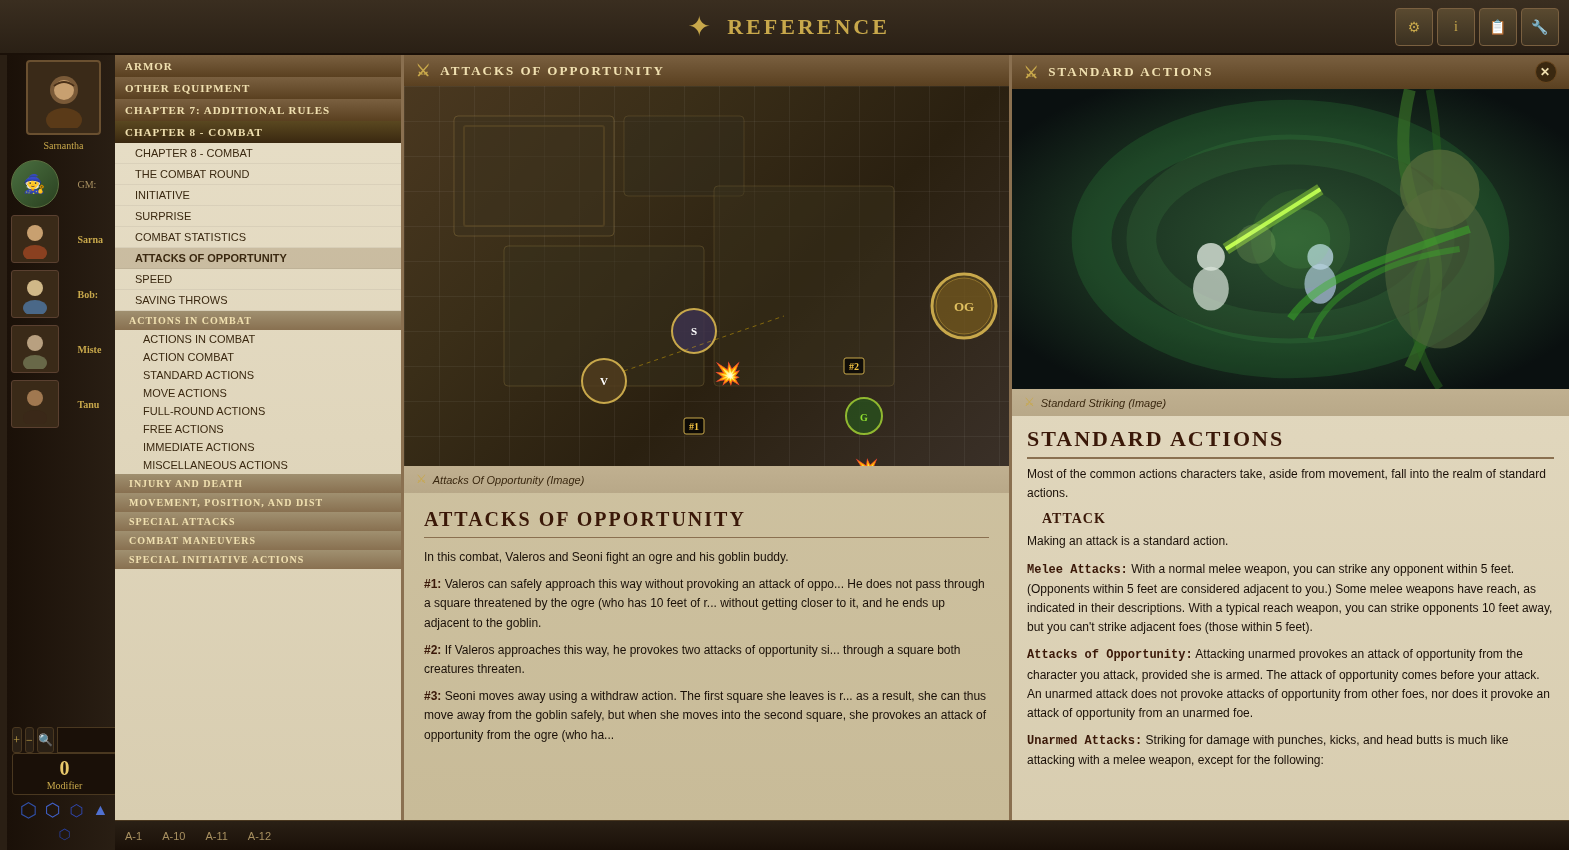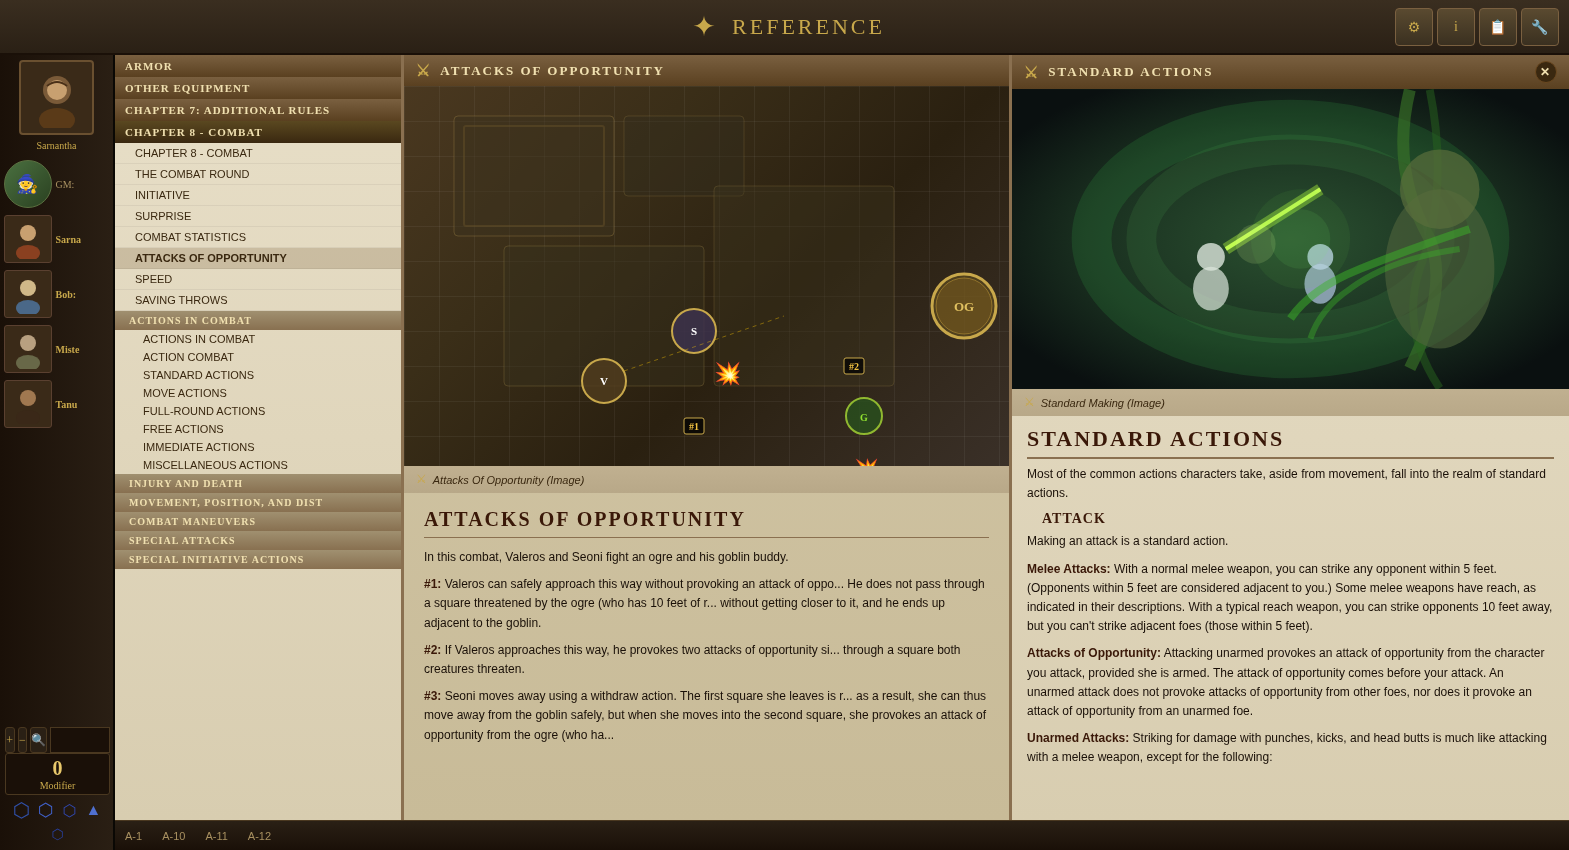--- a/index.html
+++ b/index.html
@@ -36,21 +36,21 @@
       height: 40px;
       color: #c8a84b;
       font-size: 28px;
       display: flex;
       align-items: center;
       justify-content: center;
     }
     .toolbar-title {
       color: #c8a84b;
       font-size: 22px;
-      font-weight: normal;
+      font-weight: bold;
       letter-spacing: 3px;
       text-transform: uppercase;
       font-family: 'Georgia', serif;
     }
     .toolbar-buttons {
       position: absolute;
       right: 10px;
       top: 8px;
       display: flex;
       gap: 4px;
@@ -65,21 +65,21 @@
       font-size: 14px;
       display: flex;
       align-items: center;
       justify-content: center;
       cursor: pointer;
     }
 
     
     #player-sidebar {
       position: absolute;
-      left: 0;
+      left: 7px;
       top: 55px;
       width: 115px;
       height: 795px;
       background: linear-gradient(to right, #1a1008, #2a1f14);
       border-right: 2px solid #0a0804;
       display: flex;
       flex-direction: column;
       align-items: center;
       padding-top: 5px;
       gap: 3px;
@@ -119,20 +119,21 @@
       border-radius: 3px;
       display: flex;
       align-items: center;
       justify-content: center;
       color: #c8a84b;
       font-size: 9px;
       flex-shrink: 0;
     }
     .player-info {
       flex: 1;
+      margin-left: 15px;
     }
     .player-info-name {
       color: #c8a84b;
       font-size: 10px;
       font-weight: bold;
     }
     .gm-label {
       color: #a89060;
       font-size: 10px;
     }
@@ -434,20 +435,21 @@
     }
     .sa-content p {
       font-size: 12px;
       color: #1a1008;
       line-height: 1.6;
       margin-bottom: 8px;
       font-family: Arial, sans-serif;
     }
     .sa-content strong {
       color: #3a1808;
+      font-family: Liberation Mono, monospace;
     }
 
     
     .battle-map {
       width: 100%;
       height: 380px;
       position: relative;
       background: #3a3028;
       overflow: hidden;
     }
@@ -607,22 +609,22 @@
     <div class="toc-sub-item">ACTIONS IN COMBAT</div>
     <div class="toc-sub-item">ACTION COMBAT</div>
     <div class="toc-sub-item">STANDARD ACTIONS</div>
     <div class="toc-sub-item">MOVE ACTIONS</div>
     <div class="toc-sub-item">FULL-ROUND ACTIONS</div>
     <div class="toc-sub-item">FREE ACTIONS</div>
     <div class="toc-sub-item">IMMEDIATE ACTIONS</div>
     <div class="toc-sub-item">MISCELLANEOUS ACTIONS</div>
     <div class="toc-subsection">INJURY AND DEATH</div>
     <div class="toc-subsection">MOVEMENT, POSITION, AND DIST</div>
+    <div class="toc-subsection">SPECIAL ATTACKS</div>
     <div class="toc-subsection">COMBAT MANEUVERS</div>
-    <div class="toc-subsection">SPECIAL ATTACKS</div>
     <div class="toc-subsection">SPECIAL INITIATIVE ACTIONS</div>
   </div>
 
   <div id="reading-panel">
     <div class="panel-header">
       <span class="panel-icon">⚔</span>
       <span>ATTACKS OF OPPORTUNITY</span>
     </div>
 
     <div class="battle-map">
@@ -727,21 +729,21 @@
           <path d="M460 140 Q400 160 350 180 Q300 200 280 230" stroke="rgba(60,180,40,0.5)" stroke-width="8" fill="none"></path>
           <path d="M450 160 Q380 170 340 200 Q310 220 300 250" stroke="rgba(60,180,40,0.4)" stroke-width="6" fill="none"></path>
 
           <circle cx="245" cy="155" r="20" fill="rgba(220,255,150,0.15)"></circle>
         </svg>
       </div>
     </div>
 
     <div class="image-caption-row">
       <span class="panel-icon" style="font-size:12px;">⚔</span>
-      <span class="image-caption">Standard Making (Image)</span>
+      <span class="image-caption">Standard Striking (Image)</span>
     </div>
 
     <div class="sa-section-title">STANDARD ACTIONS</div>
     <div class="sa-content">
       <p>Most of the common actions characters take, aside from movement, fall into the realm of standard actions.</p>
       <div class="sa-sub-title">ATTACK</div>
       <p>Making an attack is a standard action.</p>
       <p><strong>Melee Attacks:</strong> With a normal melee weapon, you can strike any opponent within 5 feet. (Opponents within 5 feet are considered adjacent to you.) Some melee weapons have reach, as indicated in their descriptions. With a typical reach weapon, you can strike opponents 10 feet away, but you can't strike adjacent foes (those within 5 feet).</p>
       <p><strong>Attacks of Opportunity:</strong> Attacking unarmed provokes an attack of opportunity from the character you attack, provided she is armed. The attack of opportunity comes before your attack. An unarmed attack does not provoke attacks of opportunity from other foes, nor does it provoke an attack of opportunity from an unarmed foe.</p>
       <p><strong>Unarmed Attacks:</strong> Striking for damage with punches, kicks, and head butts is much like attacking with a melee weapon, except for the following:</p>

